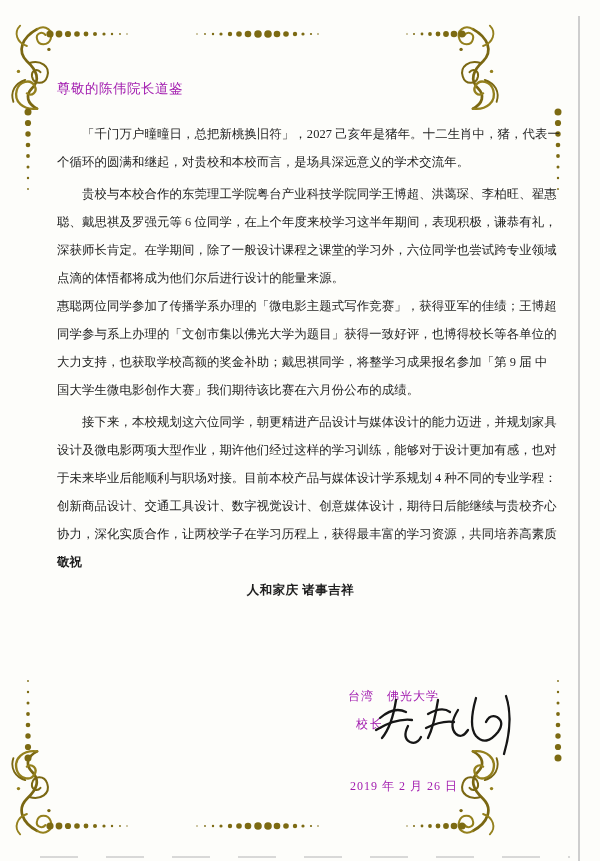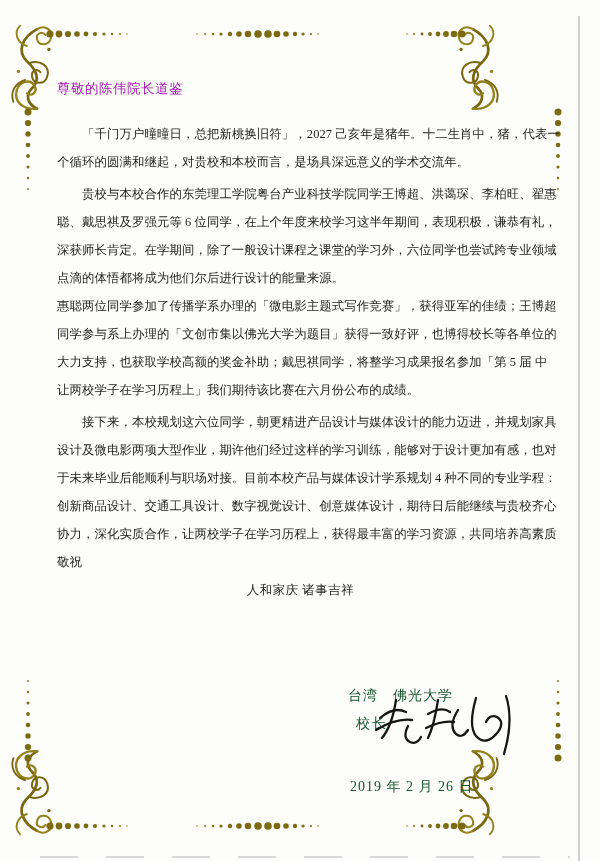--- a/index.html
+++ b/index.html
@@ -43,26 +43,26 @@
   .body-block{
     position:absolute;left:57px;top:120px;width:487px;
     font-size:12.4px;color:#1e1e1e;
   }
   .bline{
     line-height:28px;height:28px;white-space:nowrap;
     letter-spacing:.1px;
   }
   .bline.indent{padding-left:25px;}
   .bline.indent.gap{margin-top:4px;}
-  .closing-salute,.closing-blessing{line-height:28px;height:28px;}
+  .closing-salute,.closing-blessing{line-height:28px;height:28px;font-weight:bold;}
   .closing-blessing{letter-spacing:.6px;text-align:center;}
   
   .sig-block{
     position:absolute;left:348px;top:686px;width:210px;height:120px;
-    font-size:14px;color:#14532d;
+    font-size:12px;color:#a21caf;
   }
   .sig-org{line-height:20px;letter-spacing:1px;}
   .sig-title{position:absolute;left:8px;top:28px;line-height:20px;letter-spacing:2px;}
   .sig-script{position:absolute;left:24px;top:6px;width:150px;height:66px;}
   .sig-date{position:absolute;left:2px;top:92px;letter-spacing:1px;}
 </style>
 </head>
 <body>
 
 <div class="paper"></div>
@@ -174,22 +174,22 @@
 <div class="body-block">
   <div>
       <div class="bline indent">「千门万户曈曈日，总把新桃换旧符」，2027 己亥年是猪年。十二生肖中，猪，代表一</div>
       <div class="bline">个循环的圆满和继起，对贵校和本校而言，是场具深远意义的学术交流年。</div>
       <div class="bline indent gap">贵校与本校合作的东莞理工学院粤台产业科技学院同学王博超、洪蔼琛、李柏旺、翟惠</div>
       <div class="bline">聪、戴思祺及罗强元等 6 位同学，在上个年度来校学习这半年期间，表现积极，谦恭有礼，</div>
       <div class="bline">深获师长肯定。在学期间，除了一般设计课程之课堂的学习外，六位同学也尝试跨专业领域</div>
       <div class="bline">点滴的体悟都将成为他们尔后进行设计的能量来源。</div>
       <div class="bline">惠聪两位同学参加了传播学系办理的「微电影主题式写作竞赛」，获得亚军的佳绩；王博超</div>
       <div class="bline">同学参与系上办理的「文创市集以佛光大学为题目」获得一致好评，也博得校长等各单位的</div>
-      <div class="bline">大力支持，也获取学校高额的奖金补助；戴思祺同学，将整学习成果报名参加「第 5 届 中</div>
-      <div class="bline">让两校学子在学习历程上」我们期待该比赛在六月份公布的成绩。</div>
+      <div class="bline">大力支持，也获取学校高额的奖金补助；戴思祺同学，将整学习成果报名参加「第 9 届 中</div>
+      <div class="bline">国大学生微电影创作大赛」我们期待该比赛在六月份公布的成绩。</div>
       <div class="bline indent gap">接下来，本校规划这六位同学，朝更精进产品设计与媒体设计的能力迈进，并规划家具</div>
       <div class="bline">设计及微电影两项大型作业，期许他们经过这样的学习训练，能够对于设计更加有感，也对</div>
       <div class="bline">于未来毕业后能顺利与职场对接。目前本校产品与媒体设计学系规划 4 种不同的专业学程：</div>
       <div class="bline">创新商品设计、交通工具设计、数字视觉设计、创意媒体设计，期待日后能继续与贵校齐心</div>
       <div class="bline">协力，深化实质合作，让两校学子在学习历程上，获得最丰富的学习资源，共同培养高素质</div>
     </div>
   <div class="closing-salute">敬祝</div>
   <div class="closing-blessing">人和家庆 诸事吉祥</div>
 </div>
 

